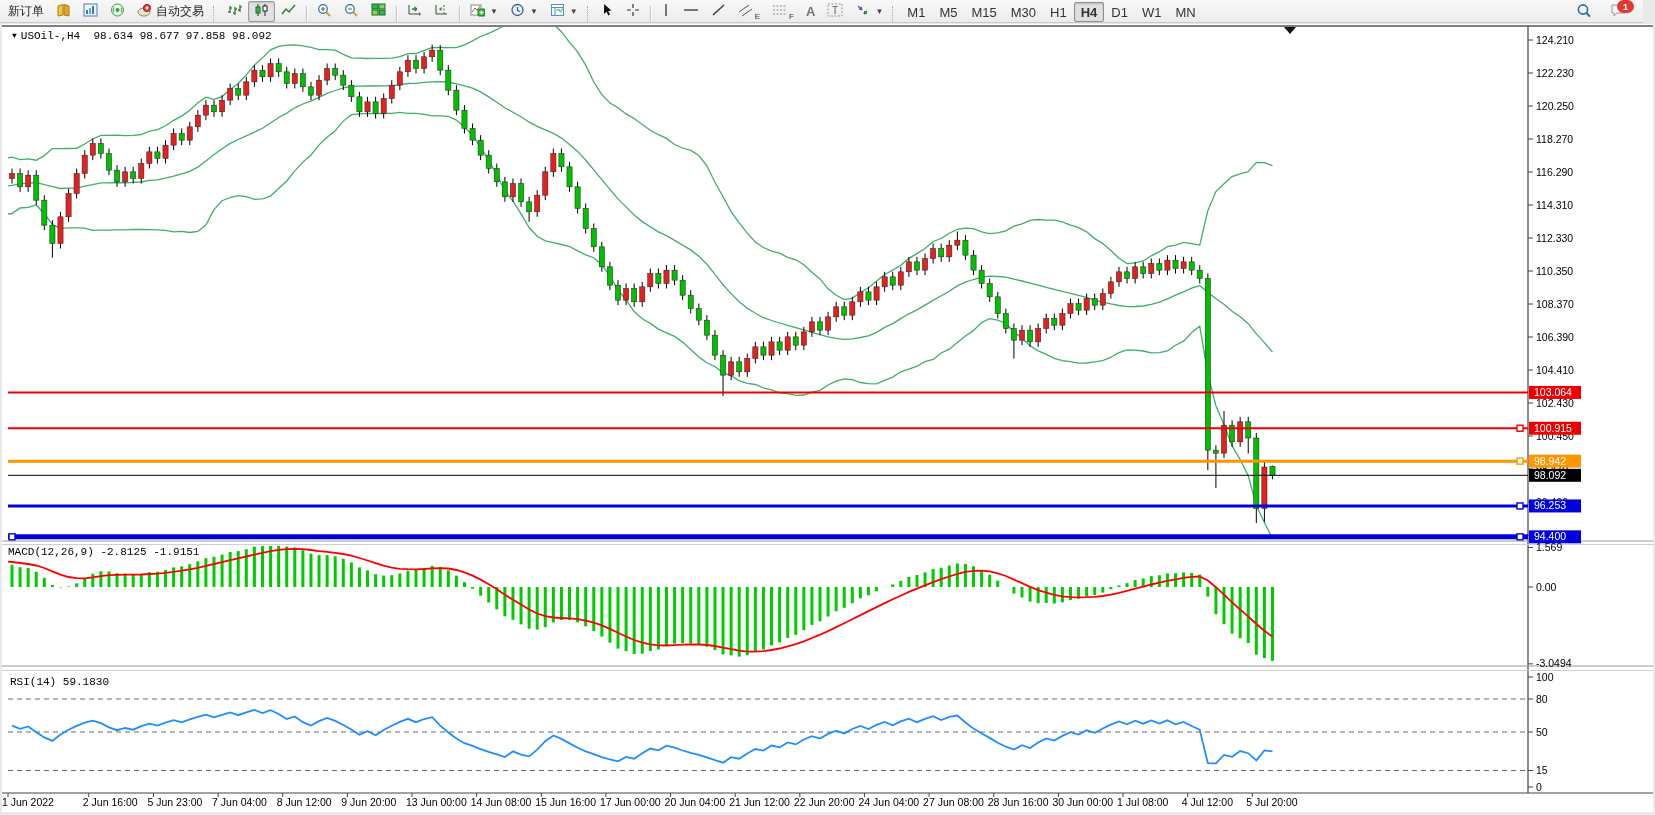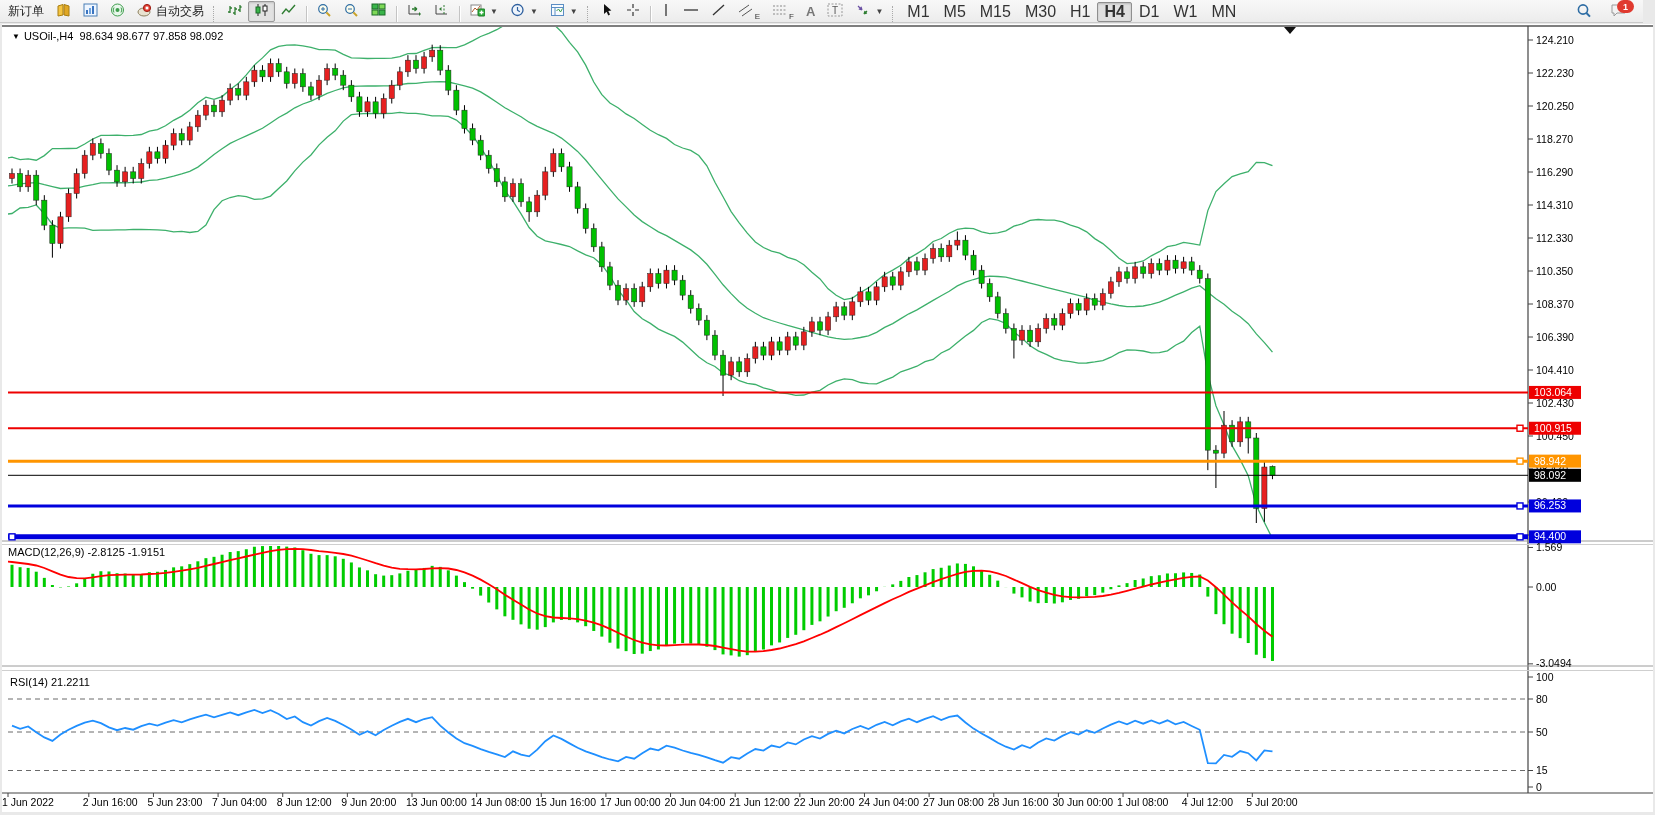--- a/index.html
+++ b/index.html
@@ -16,38 +16,38 @@
     display:flex;align-items:flex-end;padding:0 2px;box-sizing:border-box;
     font-size:12px;color:#222;white-space:nowrap;
   }
   .tb-btn{
     height:19px;display:flex;align-items:center;gap:4px;padding:0 5px;
     border:1px solid transparent;border-radius:2px;cursor:default;
   }
   .tb-btn.pressed{border:1px solid #9a9a9a;background:#e2e2e2;box-shadow:inset 0 1px 2px rgba(0,0,0,.15);}
   .tb-sep{width:1px;height:16px;background:#c4c4c4;margin:0 4px;box-shadow:1px 0 0 #fff;}
   .tb-grip{width:4px;height:16px;margin:0 3px;border-left:1px dotted #aaa;}
-  .tf-btn{font-size:16px;color:#333;padding:0 6px;height:18px;display:flex;align-items:center;border:1px solid transparent;border-radius:2px;margin-top:36px;}
+  .tf-btn{font-size:13px;color:#333;padding:0 6px;height:18px;display:flex;align-items:center;border:1px solid transparent;border-radius:2px;margin-top:36px;}
   .tf-btn.active{border:1px solid #8f8f8f;background:#e0e0e0;box-shadow:inset 0 1px 2px rgba(0,0,0,.18);font-weight:bold;}
   .tb-right{margin-left:auto;display:flex;align-items:center;gap:6px;padding-right:8px;position:relative;}
   .badge{
     position:absolute;top:-2px;right:-2px;min-width:13px;height:13px;border-radius:8px;
     background:#e03a2f;color:#fff;font-size:9px;font-weight:bold;
     display:flex;align-items:center;justify-content:center;padding:0 2px;
   }
   .caret{font-size:8px;color:#444;margin-left:1px;}
   
   .chart-frame{
     position:absolute;left:2px;top:24px;width:1651px;height:788px;
     background:#ffffff;border:1px solid #9a9a9a;box-sizing:border-box;
   }
   #chart-svg{position:absolute;left:0;top:0;}
   .overlay-label{
     position:absolute;font-size:11px;color:#000;letter-spacing:0;
-    font-family:Liberation Sans, sans-serif;
+    font-family:Liberation Mono, monospace;
   }
   .tri{font-size:8px;vertical-align:1px;margin-right:4px;}
 </style>
 </head>
 <body>
 
 <div class="toolbar">
   <div class="tb-btn">
     <span>新订单</span>
   </div>
@@ -865,13 +865,13 @@
     <text x="1181.68" y="806" font-size="10.5" font-family="Liberation Sans,sans-serif" fill="#000">4 Jul 12:00</text>
     <line x1="1252.32" y1="793" x2="1252.32" y2="797" stroke="#444"></line>
     <text x="1246.32" y="806" font-size="10.5" font-family="Liberation Sans,sans-serif" fill="#000">5 Jul 20:00</text>
   </svg>
 
 <div class="overlay-label" style="left:12px;top:30px;">
   <span class="tri">▼</span><span>USOil-,H4</span>&nbsp;
   <span>98.634 98.677 97.858 98.092</span>
 </div>
 <div class="overlay-label" style="left:8px;top:546px;">MACD(12,26,9) -2.8125 -1.9151</div>
-<div class="overlay-label" style="left:10px;top:676px;">RSI(14) 21.2211</div>
+<div class="overlay-label" style="left:10px;top:676px;">RSI(14) 59.1830</div>
 
 </body></html>

